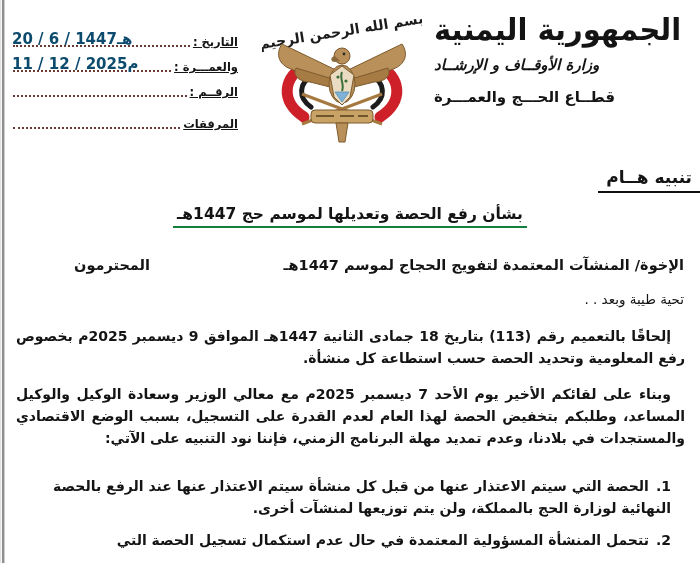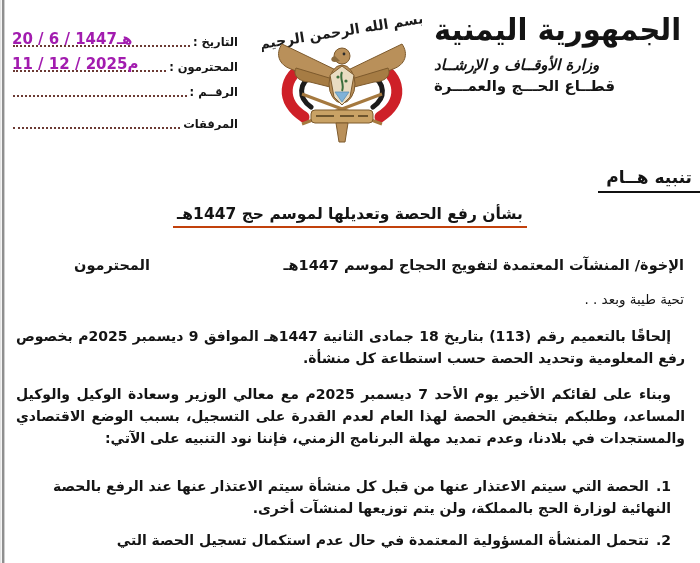--- a/index.html
+++ b/index.html
@@ -7,33 +7,33 @@
     position:relative;width:700px;height:563px;background:#ffffff;overflow:hidden;
     direction:rtl;font-family:"DejaVu Sans","Liberation Sans",sans-serif;color:#141414;
   }
   
   .scan-edge{position:absolute;left:0;top:0;bottom:0;width:8px;
     background:linear-gradient(to right,#e3e3e3 0 1px,#f6f6f6 1px 2px,#8f8f8f 2px 4px,#cfcfcf 4px 5px,#ffffff 5px);}
   
   .hdr-right{position:absolute;top:14px;right:4px;width:262px;text-align:left;}
   .republic{font-size:29px;font-weight:bold;line-height:1.15;letter-spacing:-1px;transform:scaleY(1.05);}
   .ministry{font-size:15px;font-weight:bold;margin-top:9px;white-space:nowrap;font-style:italic;}
-  .sector{font-size:15px;font-weight:bold;margin-top:3px;white-space:nowrap;}
+  .sector{font-size:15px;font-weight:bold;margin-top:14px;white-space:nowrap;}
   .emblem{position:absolute;left:262px;top:4px;width:160px;height:145px;}
   .hdr-fields{position:absolute;left:10px;top:22px;width:228px;height:112px;font-size:11.5px;}
   .f-row{position:absolute;left:0;right:0;height:20px;display:flex;direction:rtl;align-items:flex-end;}
-  .f-lbl{font-weight:bold;white-space:nowrap;padding-bottom:1px;}
+  .f-lbl{font-weight:bold;white-space:nowrap;padding-bottom:1px;text-decoration:underline;}
   .f-dots{flex:1;border-bottom:2px dotted #6b3a33;margin:0 3px 3px 3px;height:4px;}
-  .f-val{position:absolute;bottom:2px;color:#a21caf;font-weight:bold;font-size:15px;white-space:nowrap;}
+  .f-val{position:absolute;bottom:2px;color:#0c4a6e;font-weight:bold;font-size:15px;white-space:nowrap;}
   .f-val.num{font-size:16px;}
   
   .title-row{position:absolute;top:167px;left:0;right:0;font-size:17px;font-weight:bold;}
   .title-row .u{border-bottom:2.5px solid #111;padding:0 8px 4px 8px;}
   .subject-row{position:absolute;top:205px;left:0;right:0;text-align:center;font-size:15.5px;font-weight:bold;}
-  .subject-row .u{border-bottom:2px solid #c2410c;padding:0 4px 3px 4px;}
+  .subject-row .u{border-bottom:2px solid #15803d;padding:0 4px 3px 4px;}
   
   .addr-row{position:absolute;top:257px;left:14px;right:16px;display:flex;direction:rtl;
     justify-content:space-between;font-size:14.5px;font-weight:bold;padding-left:60px;box-sizing:border-box;}
   .salutation{position:absolute;top:291px;right:16px;font-size:13.5px;}
   
   .para{position:absolute;left:16px;right:15px;font-size:14px;font-weight:bold;
     line-height:22px;text-align:justify;text-indent:14px;}
   .p1{top:325px;}
   .p2{top:383px;}
   .item{position:absolute;left:16px;right:15px;font-size:14px;font-weight:bold;line-height:22px;padding-right:14px;box-sizing:border-box;}
@@ -101,21 +101,21 @@
     </svg>
   </div>
 
   <div class="hdr-fields">
     <div class="f-row" style="top:8px">
       <span class="f-lbl">التاريخ :</span>
       <span class="f-dots"></span>
       <span class="f-val" style="left:2px" dir="ltr">هـ1447 / 6 / 20</span>
     </div>
     <div class="f-row" style="top:33px">
-      <span class="f-lbl">المحترمون :</span>
+      <span class="f-lbl">والعمـــرة :</span>
       <span class="f-dots"></span>
       <span class="f-val" style="left:2px" dir="ltr">م2025 / 12 / 11</span>
     </div>
     <div class="f-row" style="top:58px">
       <span class="f-lbl">الرقــم :</span>
       <span class="f-dots"></span>
     </div>
     <div class="f-row" style="top:90px">
       <span class="f-lbl">المرفقات</span>
       <span class="f-dots"></span>

